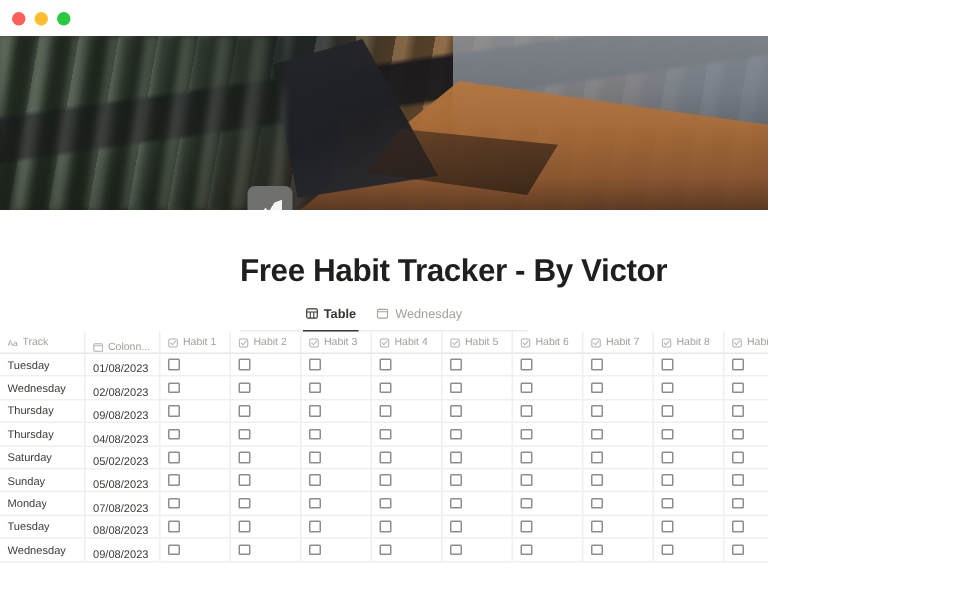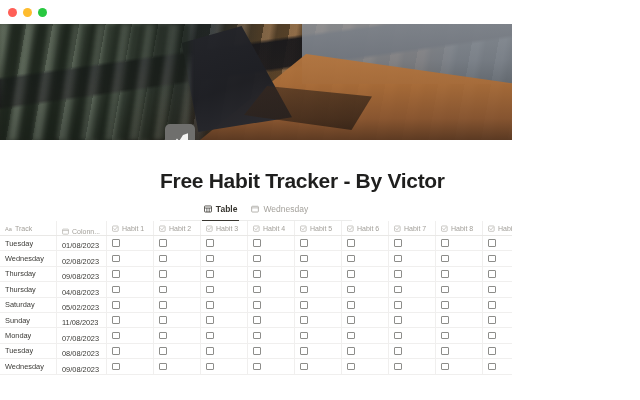--- a/index.html
+++ b/index.html
@@ -521,21 +521,21 @@
             </div>
             <div class="tcell col-habit">
               <span class="checkbox"></span>
             </div>
           </div>
           <div class="trow">
             <div class="tcell col-track">
               <span class="cell-text">Sunday</span>
             </div>
             <div class="tcell col-date">
-              <span class="cell-text date-text">11/08/2023</span>
+              <span class="cell-text date-text">05/08/2023</span>
             </div>
             <div class="tcell col-habit">
               <span class="checkbox"></span>
             </div>
             <div class="tcell col-habit">
               <span class="checkbox"></span>
             </div>
             <div class="tcell col-habit">
               <span class="checkbox"></span>
             </div>

